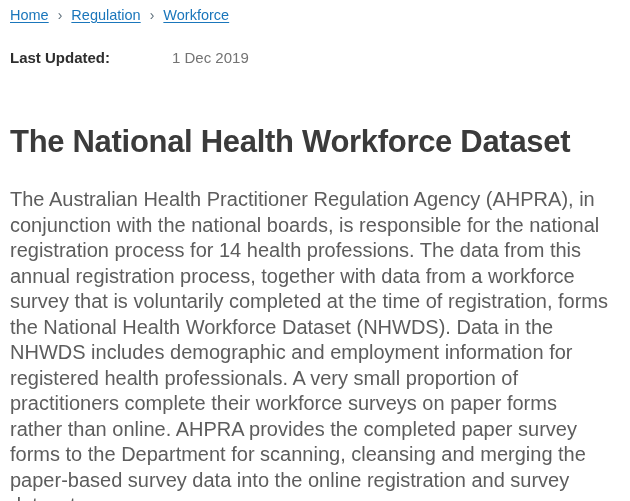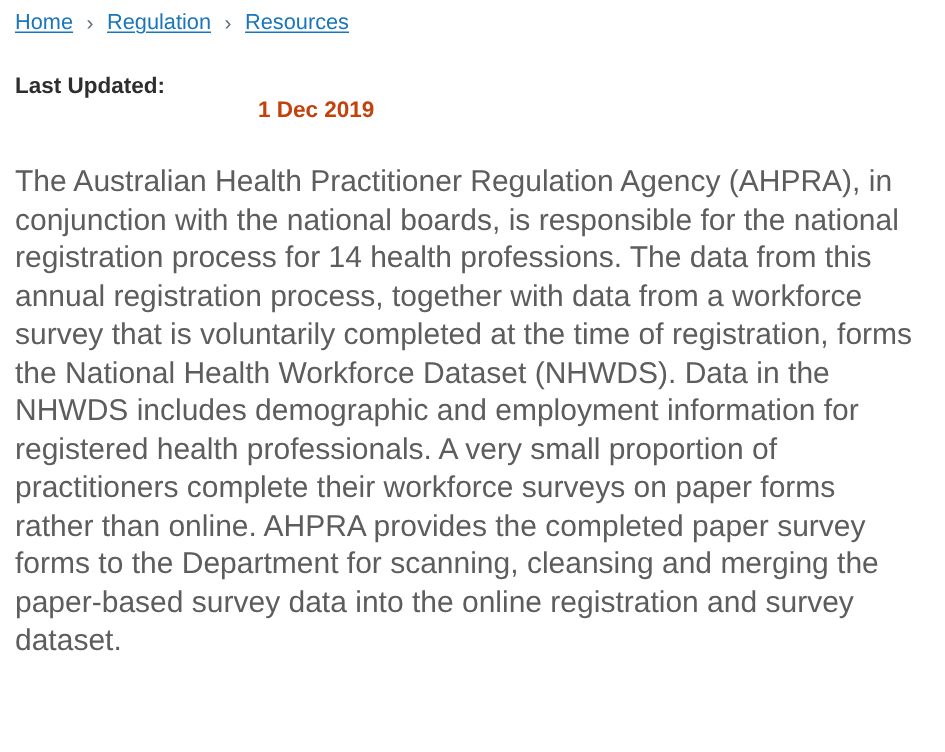--- a/index.html
+++ b/index.html
@@ -39,31 +39,31 @@
     font-size: 37px;
     font-weight: 700;
     letter-spacing: -0.5px;
     color: #3a3a3a;
   }
   
   .meta-row {
     margin-top: 25px;
     display: flex;
     font-size: 15px;
+    align-items: center;
   }
   .meta-label {
     font-weight: 700;
     color: #2e2e2e;
     width: 162px;
     flex: 0 0 162px;
   }
   .meta-value {
-    color: #c2410c;
-    font-weight: 700;
-    margin-top: 16px;
+    color: #737373;
+    font-weight: 400;
   }
   
   .article-heading {
     margin-top: 58px;
     font-size: 31px;
     font-weight: 700;
     letter-spacing: -0.3px;
     color: #3b3b3b;
   }
   
@@ -78,25 +78,26 @@
 </head>
 <body>
 
 <div class="page">
 
   <nav class="breadcrumb">
     <a href="#">Home</a>
     <span class="sep">›</span>
     <a href="#">Regulation</a>
     <span class="sep">›</span>
-    <a href="#">Resources</a>
+    <a href="#">Workforce</a>
   </nav>
 
 
   <div class="meta-row">
     <span class="meta-label">Last Updated:</span>
     <span class="meta-value">1 Dec 2019</span>
   </div>
 
+  <h2 class="article-heading">The National Health Workforce Dataset</h2>
 
   <p class="article-body">The Australian Health Practitioner Regulation Agency (AHPRA), in conjunction with the national boards, is responsible for the national registration process for 14 health professions. The data from this annual registration process, together with data from a workforce survey that is voluntarily completed at the time of registration, forms the National Health Workforce Dataset (NHWDS). Data in the NHWDS includes demographic and employment information for registered health professionals. A very small proportion of practitioners complete their workforce surveys on paper forms rather than online. AHPRA provides the completed paper survey forms to the Department for scanning, cleansing and merging the paper-based survey data into the online registration and survey dataset.</p>
 
 </div>
 
 </body></html>

